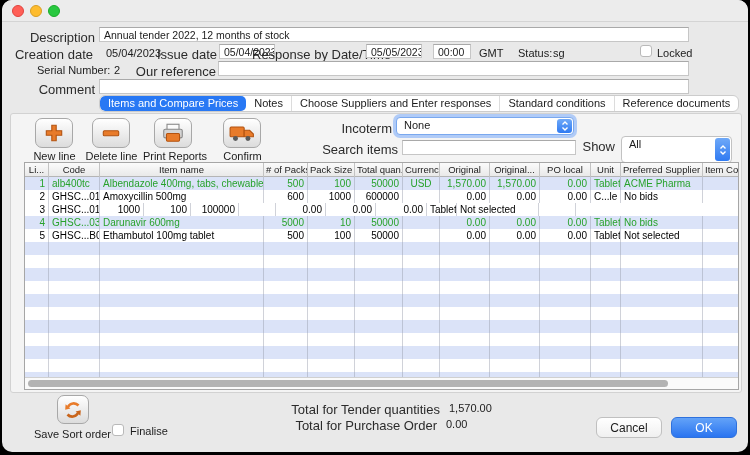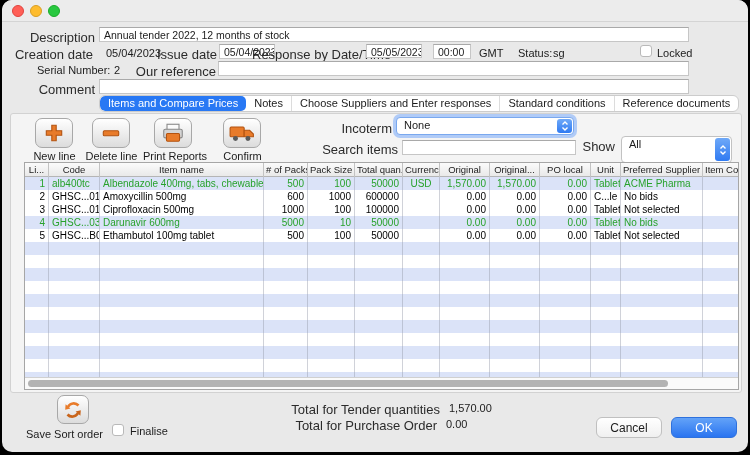--- a/index.html
+++ b/index.html
@@ -202,21 +202,20 @@
           <div class="td a-right" style="width: 50px;">0.00</div>
           <div class="td a-right" style="width: 50px;">0.00</div>
           <div class="td a-right" style="width: 51px;">0.00</div>
           <div class="td a-left" style="width: 30px;">C...le</div>
           <div class="td a-left" style="width: 82px;">No bids</div>
           <div class="td a-left" style="width: 37px;"></div>
         </div>
         <div class="tr">
           <div class="td a-right" style="width: 24px;">3</div>
           <div class="td a-left" style="width: 51px;">GHSC...0104</div>
-          <div class="td a-left" style="width: 164px;">Ciprofloxacin 500mg</div>
           <div class="td a-right" style="width: 44px;">1000</div>
           <div class="td a-right" style="width: 47px;">100</div>
           <div class="td a-right" style="width: 48px;">100000</div>
           <div class="td a-center" style="width: 37px;"></div>
           <div class="td a-right" style="width: 50px;">0.00</div>
           <div class="td a-right" style="width: 50px;">0.00</div>
           <div class="td a-right" style="width: 51px;">0.00</div>
           <div class="td a-left" style="width: 30px;">Tablet</div>
           <div class="td a-left" style="width: 82px;">Not selected</div>
           <div class="td a-left" style="width: 37px;"></div>
@@ -423,21 +422,21 @@
   </div>
 
   <div id="save-sort-btn">
     <svg width="20" height="20" viewBox="0 0 20 20">
       <path d="M15.5 5.5 A6.5 6.5 0 0 0 5 6.8" stroke="#e87b2a" stroke-width="2.6" fill="none"></path>
       <polygon points="2.6,4.2 7.4,8.6 2.2,9.8" fill="#e87b2a"></polygon>
       <path d="M4.5 14.5 A6.5 6.5 0 0 0 15 13.2" stroke="#c9641a" stroke-width="2.6" fill="none"></path>
       <polygon points="17.4,15.8 12.6,11.4 17.8,10.2" fill="#c9641a"></polygon>
     </svg>
   </div>
-  <div class="tool-label" style="left:15px;top:428px;width:95px;text-align:center;">Save Sort order</div>
+  <div class="tool-label" style="left:23px;top:428px;width:95px;text-align:center;">Save Sort order</div>
 
   <div class="checkbox" style="left:110px;top:424px;"></div>
   <div class="value-text" style="left:128px;top:425px;">Finalise</div>
 
   <div class="label" style="left:240px;top:402px;width:198px;">Total for Tender quantities</div>
   <div class="value-text" style="left:447px;top:402px;">1,570.00</div>
   <div class="label" style="left:240px;top:418px;width:195px;">Total for Purchase Order</div>
   <div class="value-text" style="left:444px;top:418px;">0.00</div>
 
   <div class="btn" id="ok-btn">OK</div>

